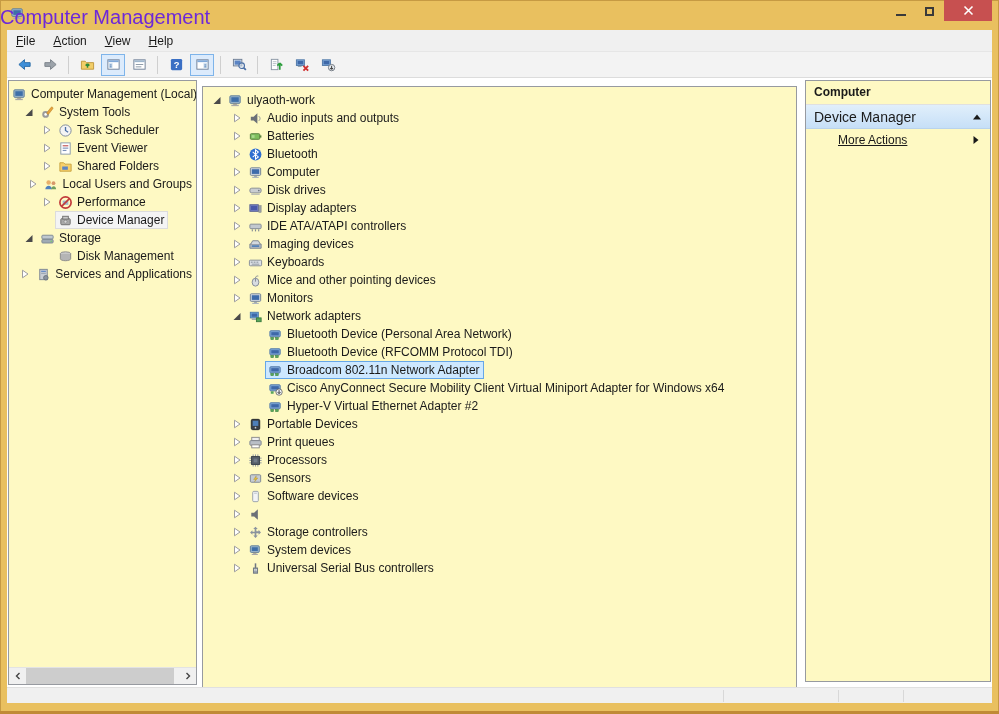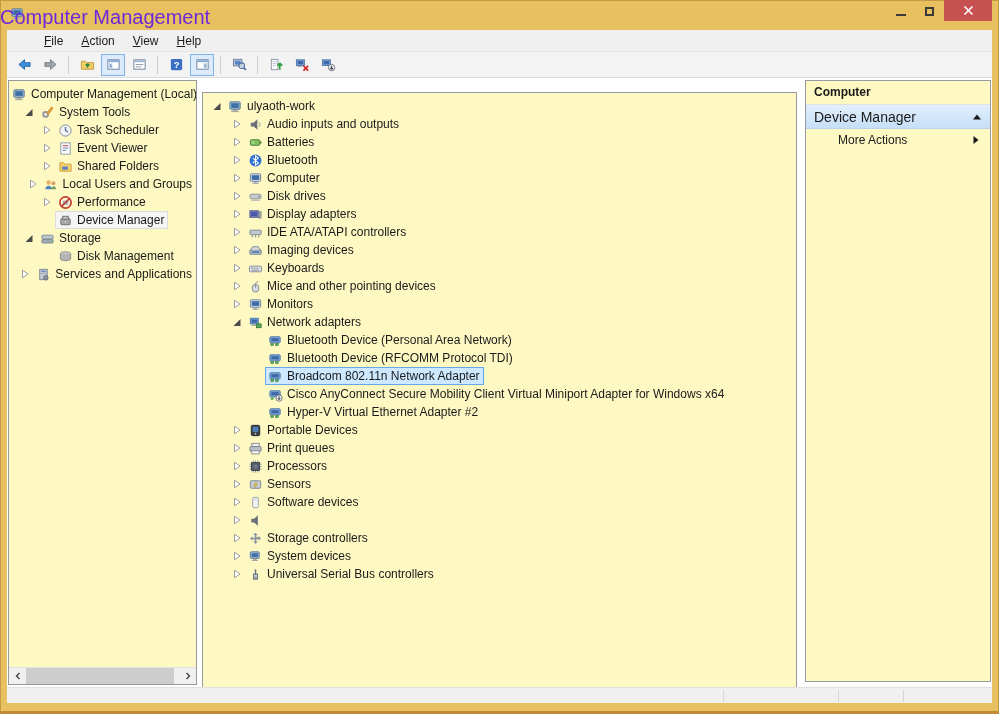--- a/index.html
+++ b/index.html
@@ -16,37 +16,37 @@
   .title-text { position:absolute; left:0; top:6px; width:100%; text-align:left;
                 font-size:20px; color:#6d28d9; }
   .win-controls { position:absolute; right:7px; top:0; height:21px; display:flex; align-items:stretch; }
   .wc-btn { width:29px; display:flex; align-items:center; justify-content:center; cursor:default; }
   .wc-close { width:48px; background:#C75050; }
   .wc-glyph-min { width:10px; height:2px; background:#3a3a3a; margin-top:8px; }
   .wc-glyph-max { width:9px; height:9px; border:2px solid #3a3a3a; margin-top:2px; }
 
   
   .menubar { position:absolute; left:7px; top:30px; width:985px; height:22px; background:#F0F0F0;
-             display:flex; align-items:center; border-bottom:1px solid #E6E6E6;padding-left:28px; }
+             display:flex; align-items:center; border-bottom:1px solid #E6E6E6; }
   .menu-item { padding:3px 9px; }
   .menu-item u { text-decoration:underline; }
 
   
   .toolbar { position:absolute; left:7px; top:52px; width:985px; height:26px; background:#F3F3F3;
              border-bottom:1px solid #DCDCDC; display:flex; align-items:center; padding-left:4px; }
   .tb-btn { width:24px; height:22px; display:flex; align-items:center; justify-content:center;
             border:1px solid transparent; margin:0 1px; }
   .tb-btn.toggled { border:1px solid #7EB4EA; background:#DCEBFC; }
   .tb-sep { width:1px; height:18px; background:#CFCFCF; margin:0 5px; }
 
   
   .content { position:absolute; left:7px; top:78px; width:985px; height:609px; background:#FFFFFF; }
   .pane { position:absolute; background:#fef9c3; border:1px solid #979AA0; overflow:hidden; }
   .pane-left   { left:1px;  top:2px; width:189px; height:605px; }
-  .pane-middle { left:195px; top:14px; width:595px; height:605px; }
+  .pane-middle { left:195px; top:8px; width:595px; height:605px; }
   .pane-right  { left:798px; top:2px; width:186px; height:602px; }
 
   
   .tree { padding-top:4px; white-space:nowrap; }
   .tree-row { height:18px; display:flex; align-items:center; }
   .spacer { display:inline-block; height:1px; }
   .expander { width:16px; height:16px; display:inline-flex; align-items:center; justify-content:center; flex:0 0 16px; }
   .row-core { display:inline-flex; align-items:center; height:18px; padding:0 3px 0 1px; border:1px solid transparent; }
   .row-core .icon { width:16px; height:16px; display:inline-flex; align-items:center; justify-content:center; margin-right:4px; flex:0 0 16px; }
   .row-core .label { line-height:16px; }
@@ -57,21 +57,21 @@
   .hscroll { position:absolute; left:0; bottom:0; width:100%; height:17px; background:#F0F0F0; border-top:1px solid #E3E3E3; }
   .hs-arrow { position:absolute; top:0; width:17px; height:16px; display:flex; align-items:center; justify-content:center; color:#505050; font-size:10px; }
   .hs-left { left:0; } .hs-right { right:0; }
   .hs-thumb { position:absolute; left:17px; top:0; width:148px; height:16px; background:#CDCDCD; }
 
   
   .actions-header { height:24px; line-height:23px; padding-left:8px; font-weight:bold; border-bottom:1px solid #E0E0E0; }
   .actions-group-title { height:24px; display:flex; align-items:center; padding:0 8px;
        background:linear-gradient(#E1EFFB,#C6DFF7); border-bottom:1px solid #B9D3EC; font-size:14px; }
   .actions-group-title .gt-label { flex:1; }
-  .actions-item { height:22px; display:flex; align-items:center; padding:0 10px 0 32px; }
+  .actions-item { height:22px; display:flex; align-items:center; padding:0 10px 0 32px;text-decoration:underline; }
   .actions-item .ai-label { flex:1; }
 
   
   .statusbar { position:absolute; left:7px; top:687px; width:985px; height:16px; background:#F0F0F0;
                border-top:1px solid #E0E0E0; }
   .sb-div { position:absolute; top:2px; width:1px; height:12px; background:#D8D8D8; }
 
   svg { display:block; }
 </style>
 </head>

